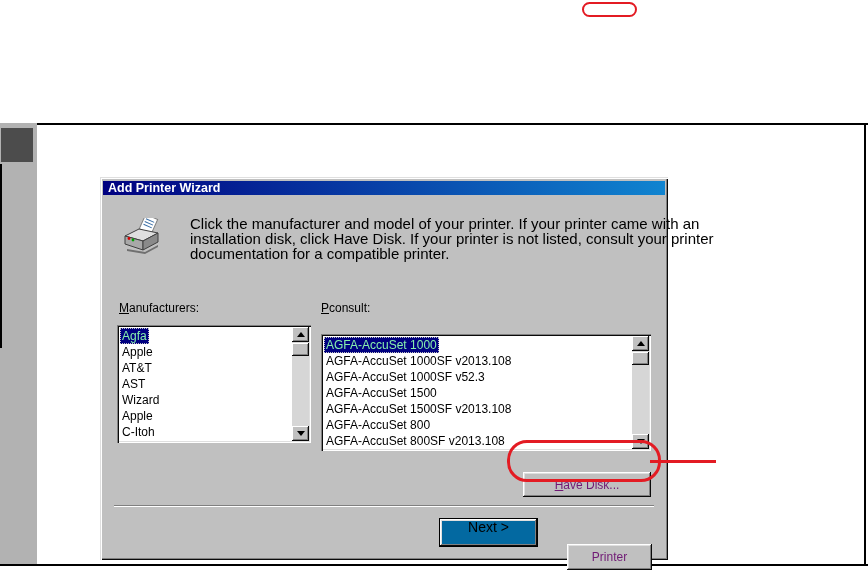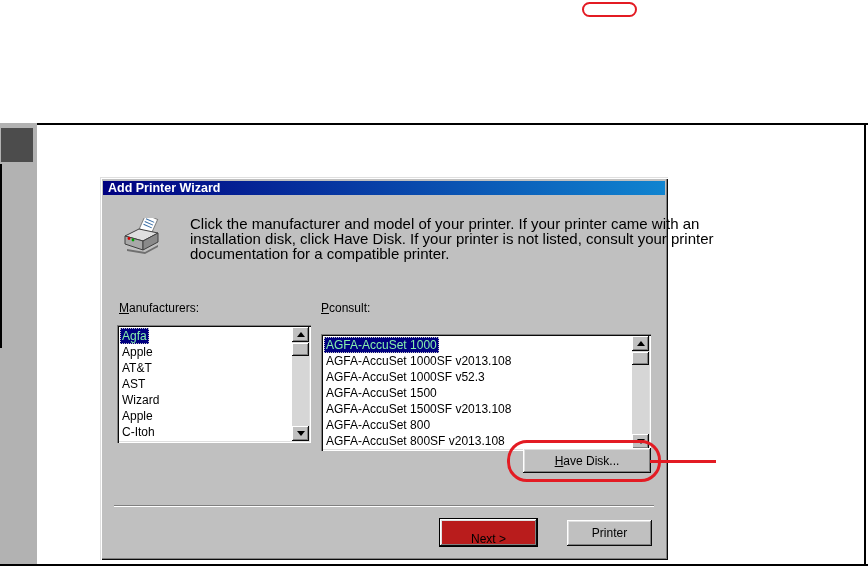--- a/index.html
+++ b/index.html
@@ -50,29 +50,29 @@
     box-shadow: inset -1px -1px 0 #0a0a0a, inset 1px 1px 0 #ffffff, inset -2px -2px 0 #808080;
     display:flex;align-items:center;justify-content:center;}
   .sb-up{top:0;}
   .sb-down{bottom:0;}
   .tri-up{width:0;height:0;border-left:4px solid transparent;border-right:4px solid transparent;border-bottom:5px solid #000000;}
   .tri-down{width:0;height:0;border-left:4px solid transparent;border-right:4px solid transparent;border-top:5px solid #000000;}
   .sb-thumb{position:absolute;left:0;top:16px;width:17px;height:13px;background:#c0c0c0;
     box-shadow: inset -1px -1px 0 #0a0a0a, inset 1px 1px 0 #ffffff, inset -2px -2px 0 #808080;}
 
   
-  .btn{position:absolute;background:#c0c0c0;font-size:12px;color:#000000;text-align:center;
+  .btn{position:absolute;background:#c0c0c0;font-size:12px;color:#701a75;text-align:center;
     box-shadow: inset -1px -1px 0 #0a0a0a, inset 1px 1px 0 #ffffff, inset -2px -2px 0 #808080, inset 2px 2px 0 #dfdfdf;
-    display:flex;align-items:center;justify-content:center;box-sizing:border-box;cursor:default;}
+    display:flex;align-items:center;justify-content:center;box-sizing:border-box;cursor:default;margin-top:24px;}
   .btn-havedisk{left:423px;top:271px;width:128px;height:25px;}
   .btn-back{left:247px;top:343px;width:89px;height:26px;}
   .btn-next-outer{position:absolute;left:339px;top:341px;width:99px;height:29px;border:1px solid #000000;box-sizing:border-box;background:#c0c0c0;}
-  .btn-next-inner{position:absolute;left:0;top:0;right:0;bottom:0;background:#b91c1c;font-size:12px;
+  .btn-next-inner{position:absolute;left:0;top:0;right:0;bottom:0;background:#0369a1;font-size:14px;
     box-shadow: inset -1px -1px 0 #0a0a0a, inset 1px 1px 0 #ffffff, inset -2px -2px 0 #808080, inset 2px 2px 0 #dfdfdf;
-    display:flex;align-items:flex-end;justify-content:center;}
+    display:flex;align-items:flex-start;justify-content:center;}
   .btn-cancel{left:467px;top:343px;width:85px;height:26px;}
 
   .separator{position:absolute;left:14px;top:328px;width:540px;height:2px;
     border-top:1px solid #808080;border-bottom:1px solid #ffffff;box-sizing:border-box;}
 </style>
 </head>
 <body>
 
 <div class="page">
 

